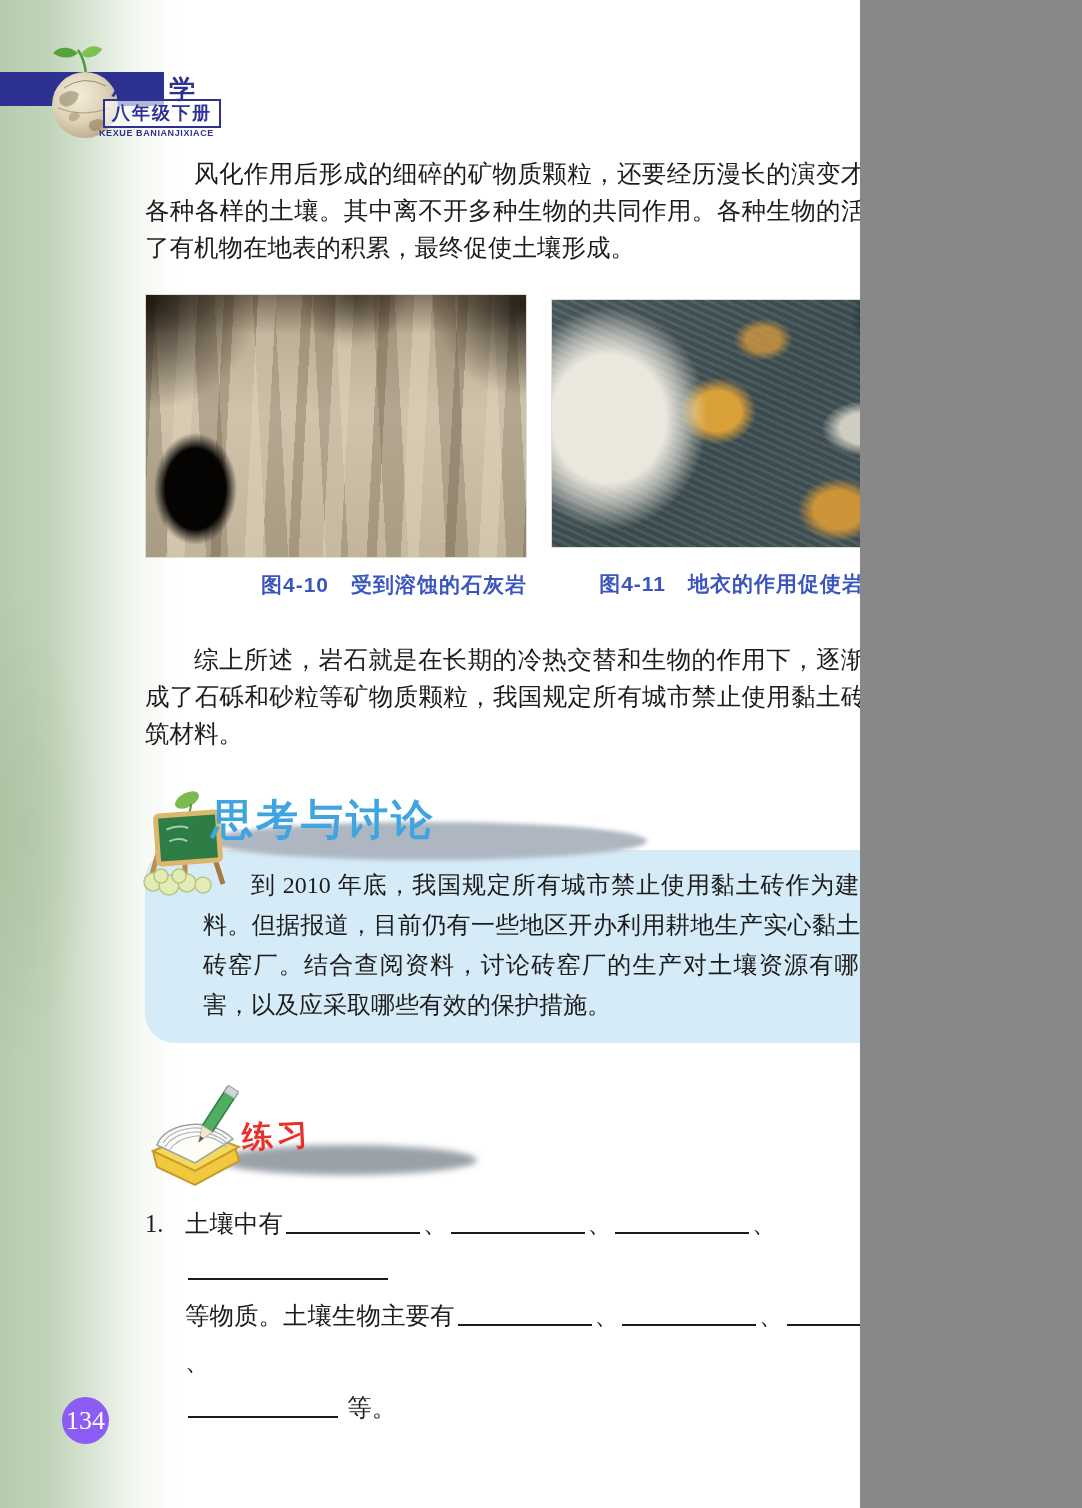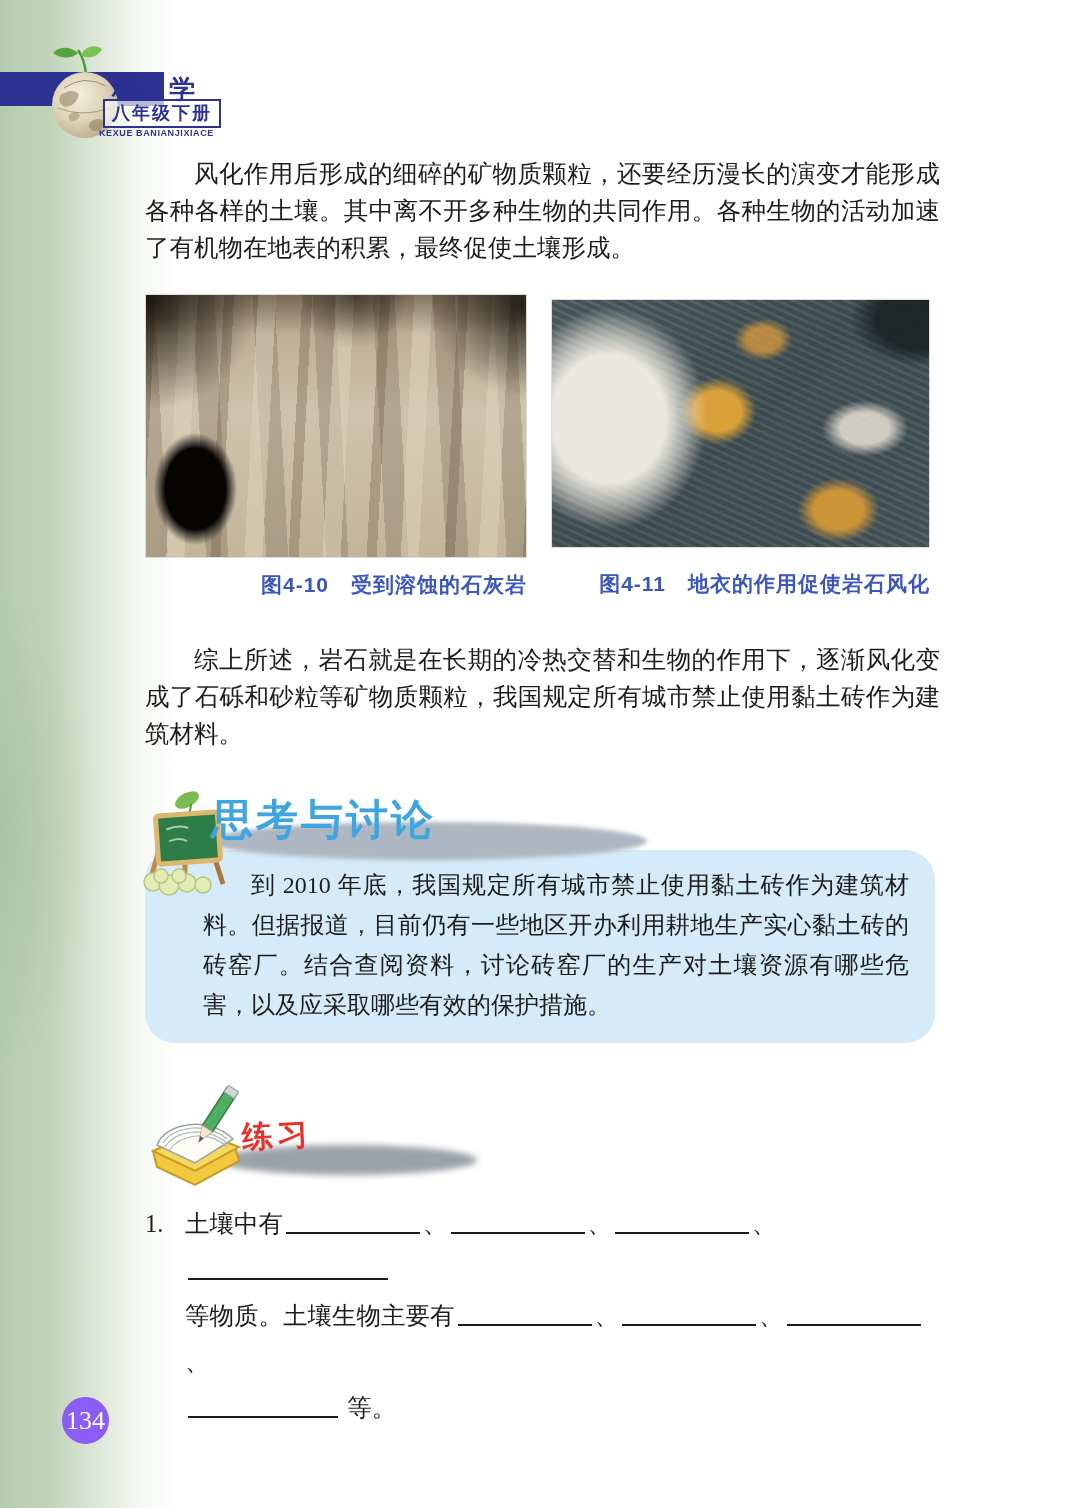--- a/index.html
+++ b/index.html
@@ -1,16 +1,16 @@
 <!DOCTYPE html>
 <html><head>
 <meta charset="utf-8">
 <style>
   html,body{margin:0;padding:0;background:#888;}
-  .page{position:relative;width:1082px;height:1508px;background:#ffffff;overflow:hidden;
+  .page{position:relative;width:860px;height:1508px;background:#ffffff;overflow:hidden;
         font-family:"Liberation Serif",serif;color:#1c1c1c;}
   
   .page .green-strip{position:absolute;left:0;top:0;bottom:0;width:185px;
      background:
        radial-gradient(ellipse 120px 300px at 0% 55%, rgba(160,185,150,.45), rgba(160,185,150,0) 80%),
        linear-gradient(to right, rgba(181,203,174,1) 0%, rgba(187,208,179,.9) 28%,
          rgba(197,215,189,.55) 55%, rgba(214,227,206,.25) 75%, rgba(255,255,255,0) 96%);}
   
   .hdr-bar{position:absolute;left:0;top:72px;width:164px;height:34px;background:#2d3192;}
   .logo-globe{position:absolute;left:40px;top:44px;}

